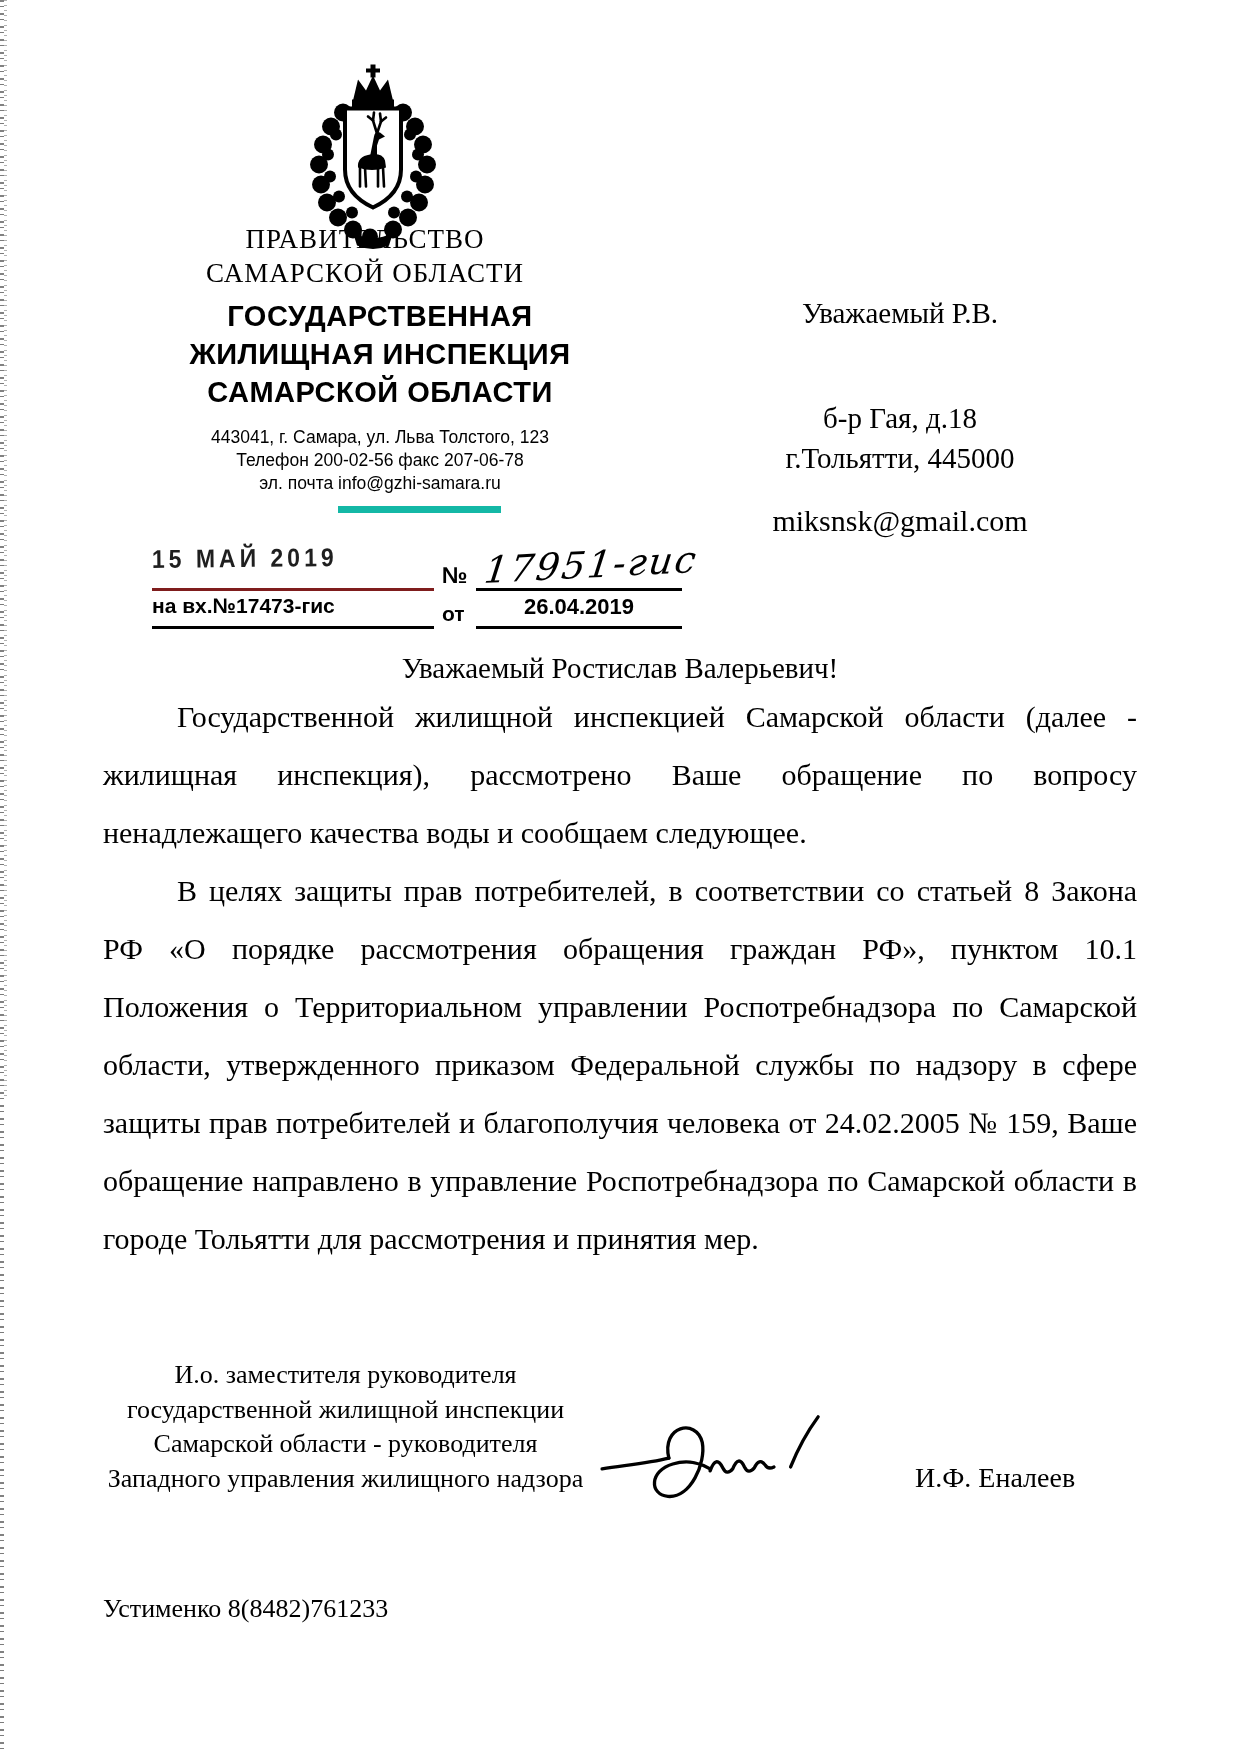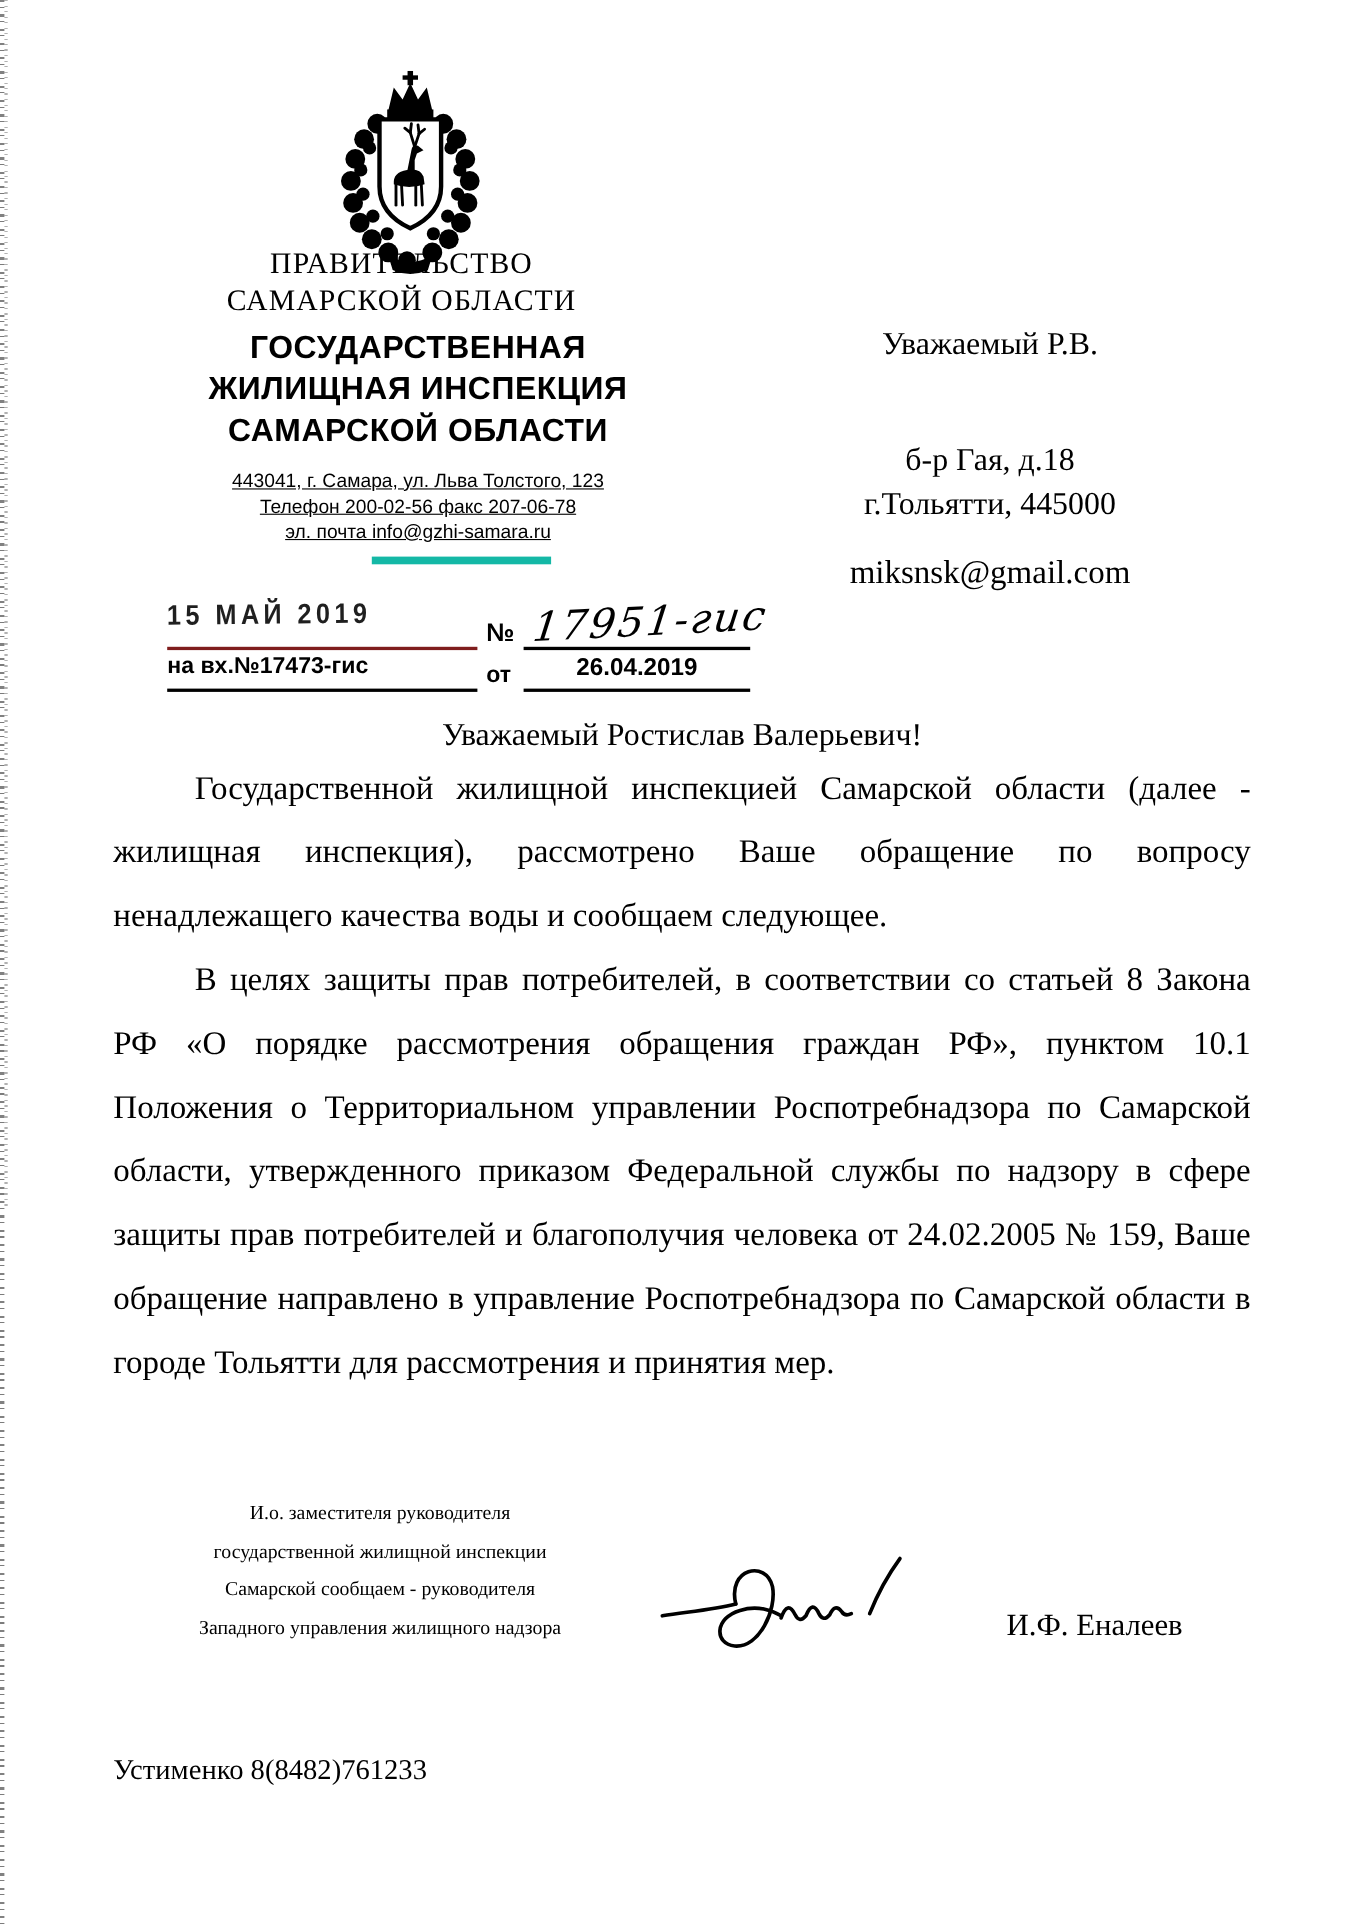--- a/index.html
+++ b/index.html
@@ -31,21 +31,21 @@
     font-family:"Liberation Serif", serif;
   }
   .org-name{
     position:absolute;left:135px;top:297px;width:490px;
     text-align:center;font-family:"Liberation Sans", sans-serif;
     font-weight:700;font-size:29px;line-height:38px;letter-spacing:.5px;
   }
   .org-address{
     position:absolute;left:135px;top:426px;width:490px;
     text-align:center;font-family:"Liberation Sans", sans-serif;
-    font-size:17.5px;line-height:23px;text-decoration:underline;
+    font-size:17.5px;line-height:23px;
   }
   .org-address .email{border-bottom:7px solid #14b8a6;padding-bottom:13px;}
 
   
   .reg-block{position:absolute;left:152px;top:548px;width:530px;font-family:"Liberation Sans", sans-serif;}
   .reg-row{display:flex;align-items:flex-end;}
   .stamp-cell{width:282px;border-bottom:3px solid #7f1d1d;text-align:left;height:40px;position:relative;}
   .stamp-date{
     display:inline-block;font-weight:700;font-size:23px;letter-spacing:4px;color:#1f1f1f;
     transform:rotate(-.6deg) scaleY(1.12);transform-origin:left bottom;
@@ -80,21 +80,21 @@
   .letter-body{position:absolute;left:103px;top:688px;width:1034px;}
   .letter-paragraph{
     margin:0;font-size:30px;line-height:58px;
     text-align:justify;text-indent:74px;
   }
 
   
   .signature-row{position:absolute;left:103px;top:1358px;width:1034px;height:180px;}
   .sig-titles{
     position:absolute;left:0;top:0;width:485px;
-    text-align:center;font-size:18px;line-height:34.5px;
+    text-align:center;font-size:26px;line-height:34.5px;
   }
   .sig-scribble{position:absolute;left:488px;top:52px;width:250px;height:108px;}
   .sig-name{position:absolute;left:812px;top:104px;width:230px;font-size:28px;}
 
   
   .footer-executor{position:absolute;left:103px;top:1594px;font-size:26px;}
 </style>
 </head>
 <body>
 
@@ -209,21 +209,21 @@
 
 <div class="letter-body">
   <p class="letter-paragraph">Государственной жилищной инспекцией Самарской области (далее - жилищная инспекция), рассмотрено Ваше обращение по вопросу ненадлежащего качества воды и сообщаем следующее.</p>
   <p class="letter-paragraph">В целях защиты прав потребителей, в соответствии со статьей 8 Закона РФ «О порядке рассмотрения обращения граждан РФ», пунктом 10.1 Положения о Территориальном управлении Роспотребнадзора по Самарской области, утвержденного приказом Федеральной службы по надзору в сфере защиты прав потребителей и благополучия человека от 24.02.2005 № 159, Ваше обращение направлено в управление Роспотребнадзора по Самарской области в городе Тольятти для  рассмотрения и принятия мер.</p>
 </div>
 
 <div class="signature-row">
   <div class="sig-titles">
     <div>И.о. заместителя руководителя</div>
     <div>государственной жилищной инспекции</div>
-    <div>Самарской сообщаем - руководителя</div>
+    <div>Самарской области - руководителя</div>
     <div>Западного управления жилищного надзора</div>
   </div>
   <svg class="sig-scribble" viewBox="0 0 240 110" aria-hidden="true">
     <g stroke="#000" stroke-width="3.4" fill="none" stroke-linecap="round">
       <path d="M4,60 C30,56 52,54 72,49"></path>
       <path d="M72,49 C64,16 100,8 106,33 C110,54 94,90 71,88 C52,86 52,62 76,55 C92,50 106,55 114,60"></path>
       <path d="M114,62 q6,-17 13,-3 q4,8 10,1 q6,-15 12,-2 q4,8 10,1 q5,-11 11,-3 q3,5 9,2"></path>
       <path d="M196,58 C204,38 213,22 224,7"></path>
     </g>
   </svg>

